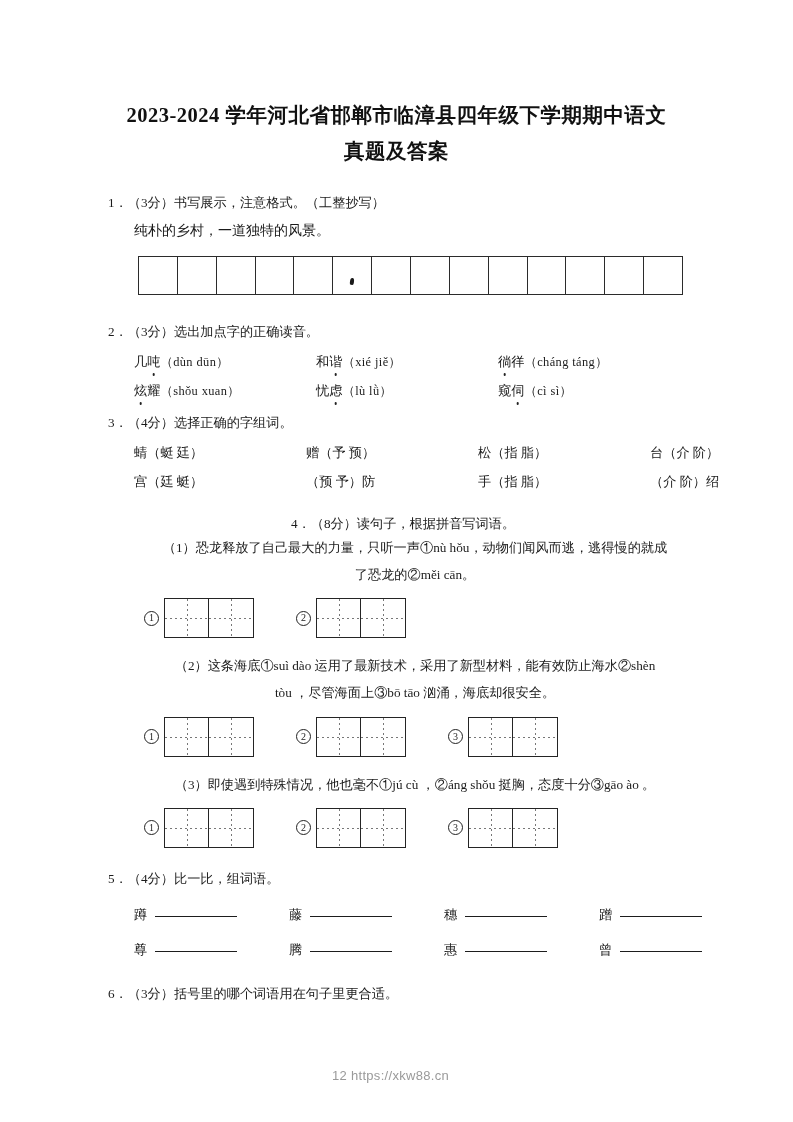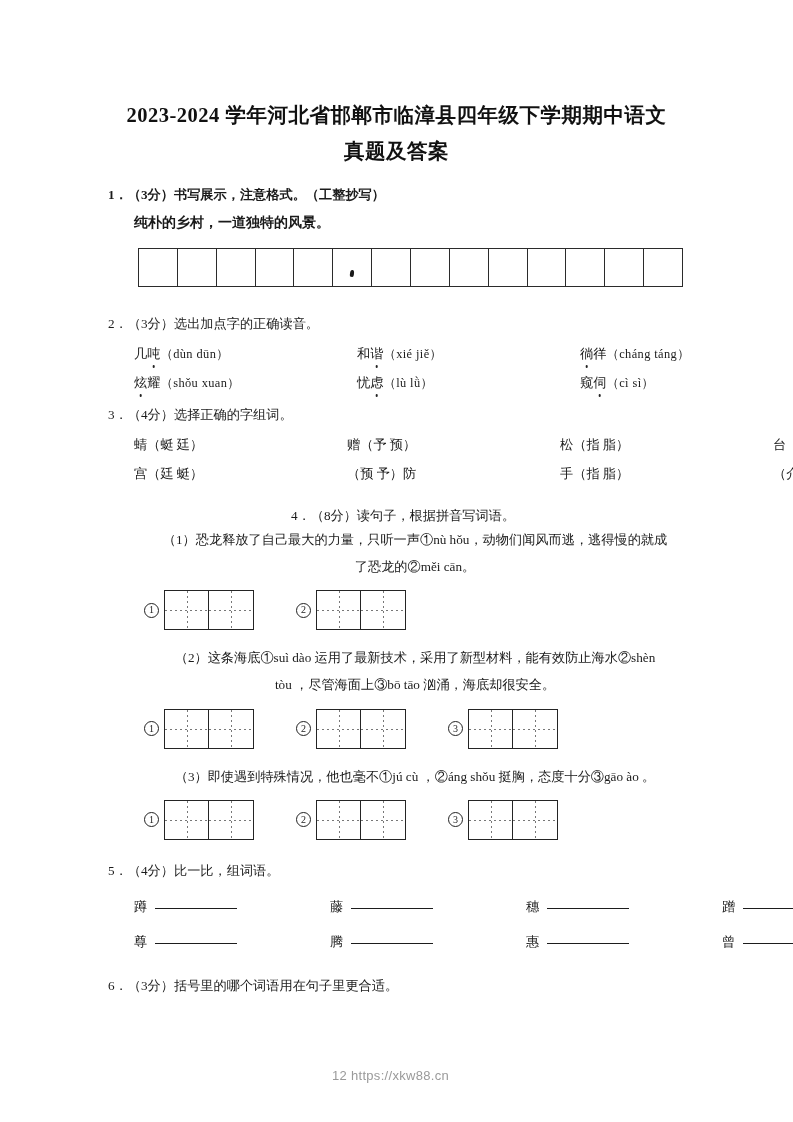--- a/index.html
+++ b/index.html
@@ -62,21 +62,20 @@
     border-radius: 60% 60% 40% 40%;
     transform: translateX(-50%) rotate(8deg);
   }
 
   
   .colrow {
     display: flex;
     font-size: 13.2px;
     margin-top: 11px;
     padding-left: 26px;
-    gap: 41px;
   }
   .colrow .cell { flex: 0 0 auto; }
   .q2 .cell { width: 182px; }
   .q3 .cell { width: 172px; }
   .q5 .cell { width: 155px; }
 
   .pinyin {
     font-family: "Liberation Serif", "DejaVu Serif", serif;
     font-size: 12.4px;
     letter-spacing: 0.4px;
@@ -154,21 +153,21 @@
     top: 0; bottom: 0; left: 50%; width: 1px;
     background-image: linear-gradient(to bottom, #777 48%, rgba(255,255,255,0) 0%);
     background-size: 1px 5px;
     background-repeat: repeat-y;
   }
 
   
   .grid-group + .grid-group { margin-left: 42px; }
 
   
-  .sec-q1 { margin-top: 14px; font-weight: bold; }
+  .sec-q1 { margin-top: 22px; }
   .sec-q2 { margin-top: 26px; }
   .sec-q3 { margin-top: 12px; }
   .sec-q4 { margin-top: 22px; text-align: center; }
   .sec-q5 { margin-top: 20px; }
   .sec-q6 { margin-top: 24px; }
 
   
   .footer {
     position: absolute;
     left: 0; right: 12px;

